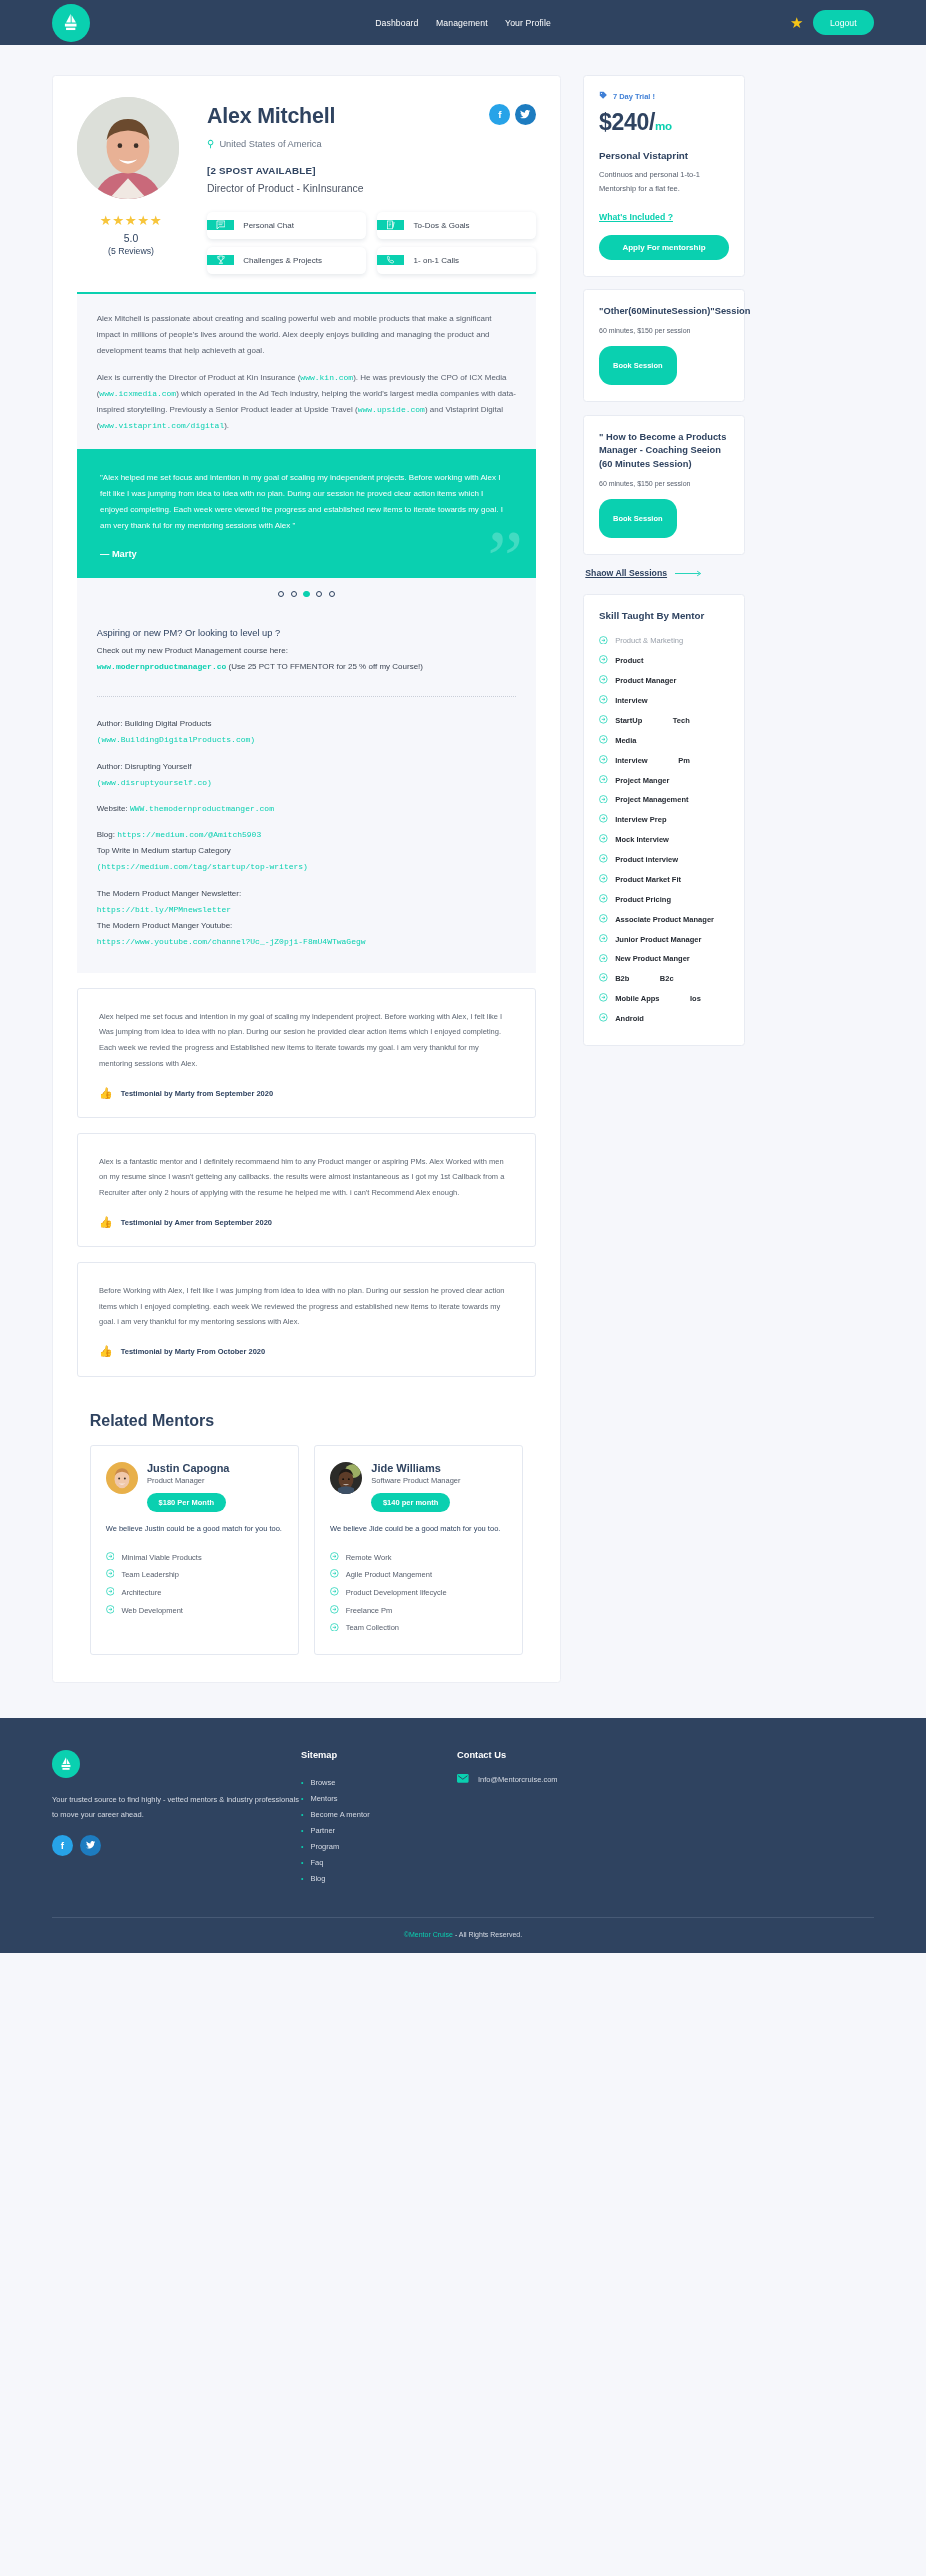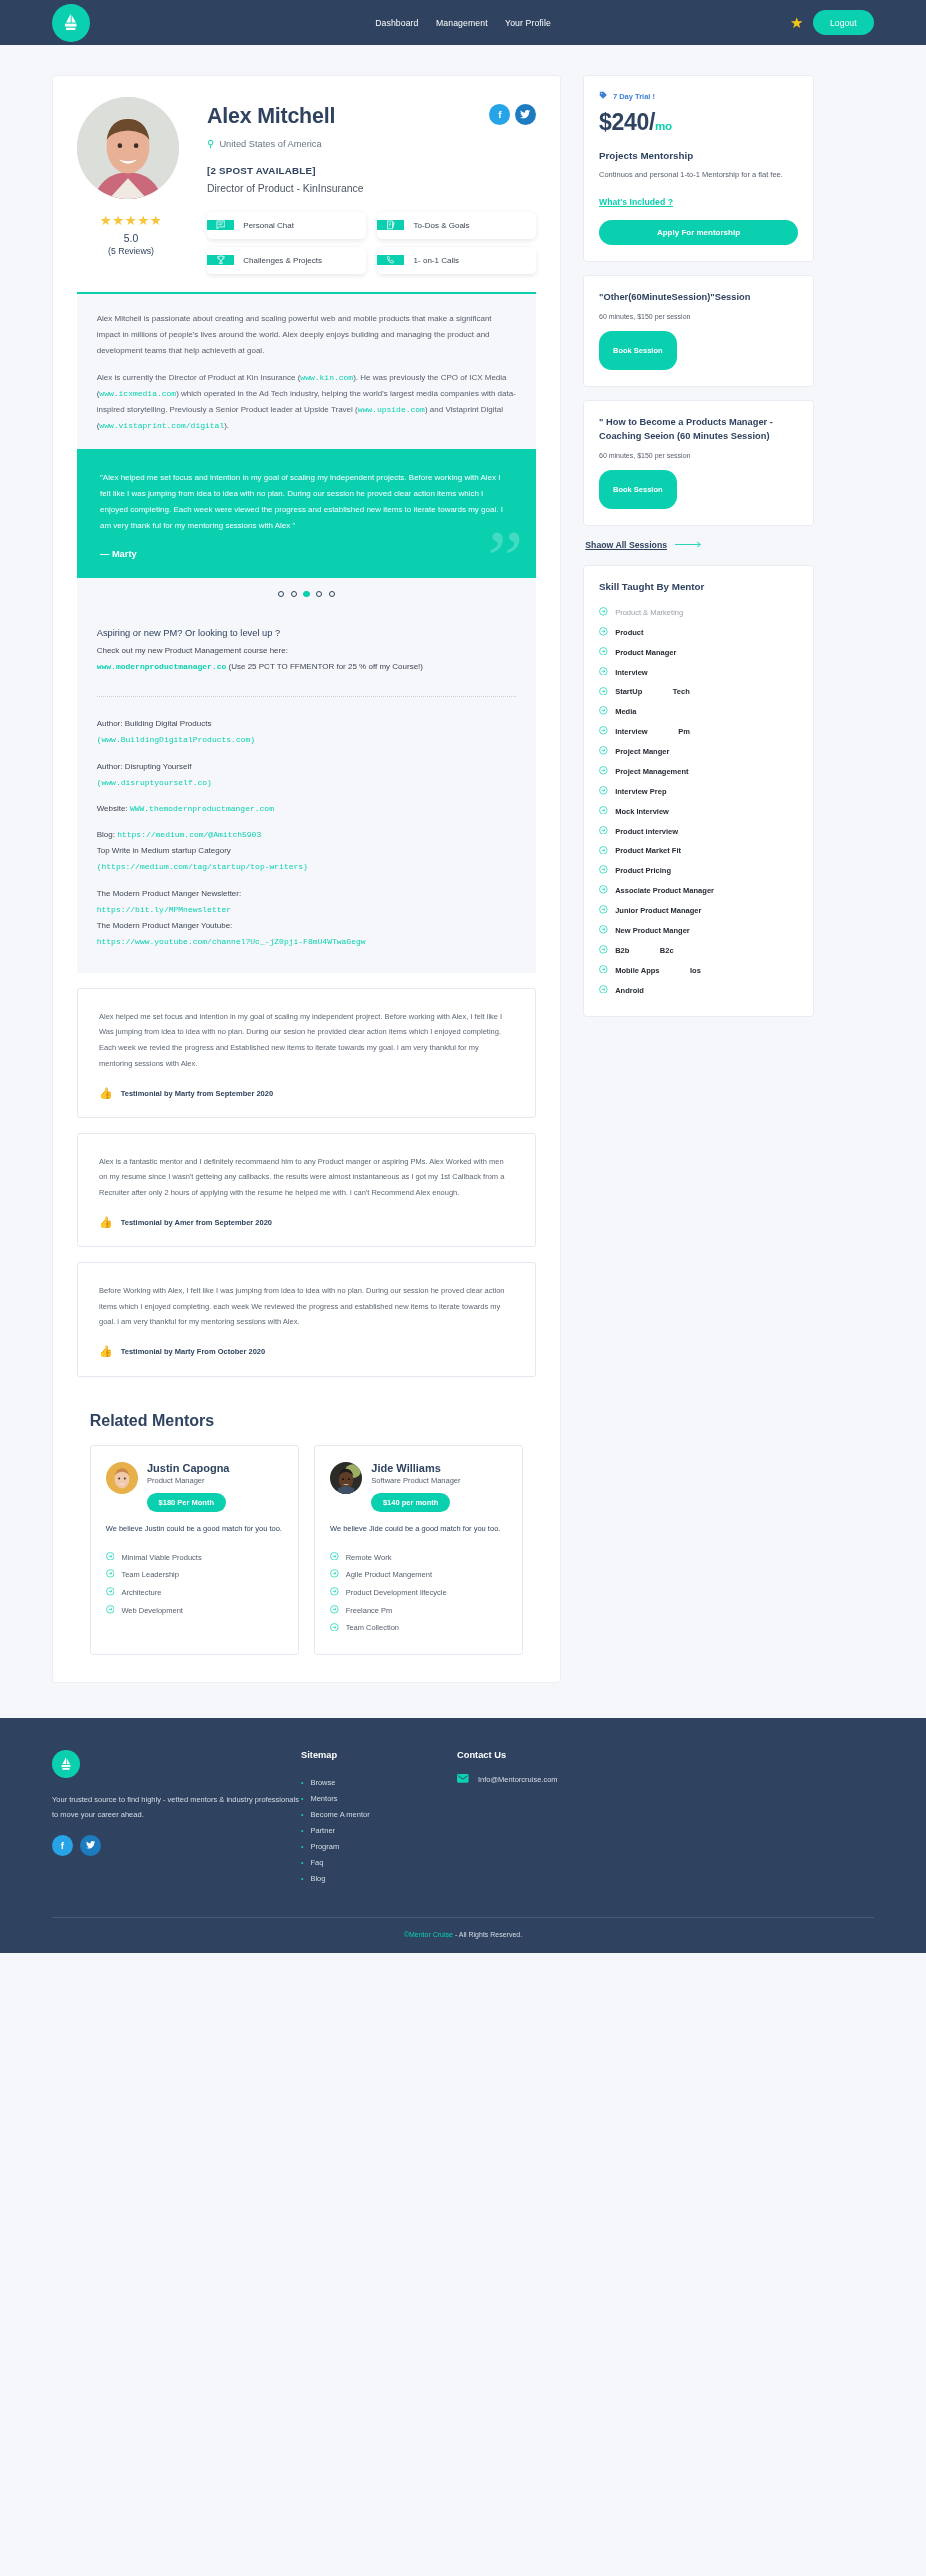--- a/index.html
+++ b/index.html
@@ -63,21 +63,21 @@
     gap: 22px;
     align-items: flex-start;
   }
   .col-main {
     width: 509px;
     background: #fff;
     border-radius: 3.5px;
     border: 0.6px solid #eceef4;
     padding: 21px 24px 27px 24px;
   }
-  .col-side { width: 231px; }
+  .col-side { width: 162px; }
 
   
   .profile-top { display: flex; gap: 22px; }
   .avatar-col { width: 108px; flex: none; text-align: center; }
   .avatar-big {
     width: 102px; height: 102px;
     border-radius: 50%;
     overflow: hidden;
     background: #d9dcd7;
     position: relative;
@@ -571,21 +571,21 @@
       <div class="trial">
         <span class="tagic">
           <svg width="8.7" height="8.7" viewBox="0 0 16 16" aria-hidden="true">
               <path d="M1.5 1.5h7l6 6-7 7-6-6z" fill="#3f7fd6"></path>
               <circle cx="4.6" cy="4.6" r="1.1" fill="#fff"></circle>
             </svg>
         </span>
         <span>7 Day Trial !</span>
       </div>
       <div class="price"><span>$240/</span><span class="mo">mo</span></div>
-      <div class="side-h">Projects Mentorship</div>
+      <div class="side-h">Personal Vistaprint</div>
       <div class="side-sub">Continuos and personal 1-to-1 Mentorship for a flat fee.</div>
       <a class="whats" href="#">What's Included ?</a>
       <button class="cta">Apply For mentorship</button>
     </div>
 
     <div class="side-card">
       <div class="sess-title">"Other(60MinuteSession)"Session</div>
       <div class="sess-meta">60 minutes, $150 per session</div>
       <button class="book">Book Session</button>
     </div>

